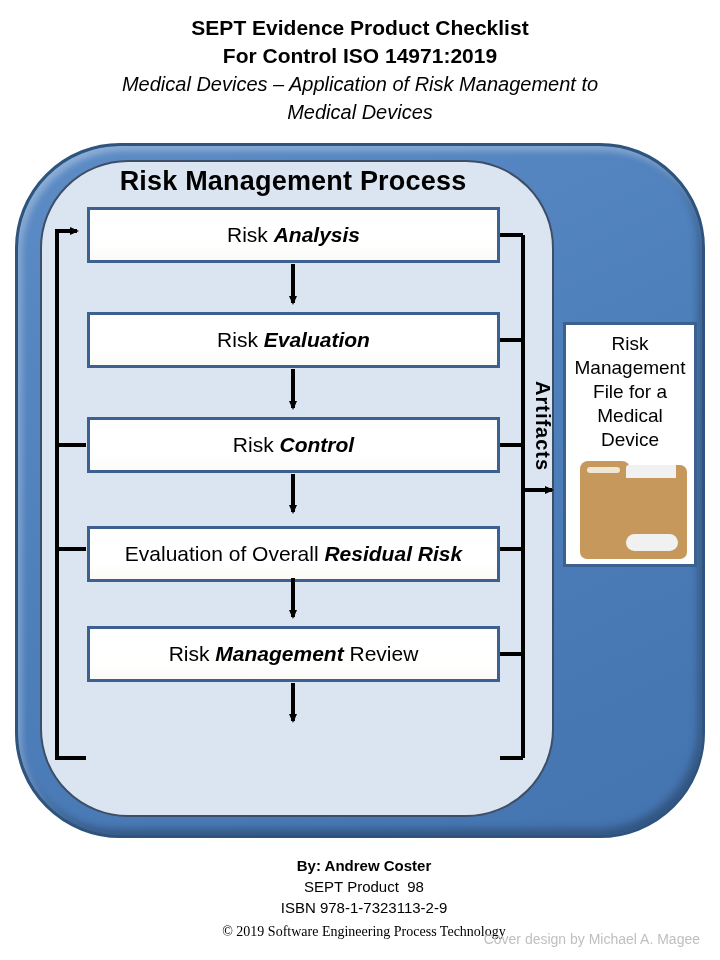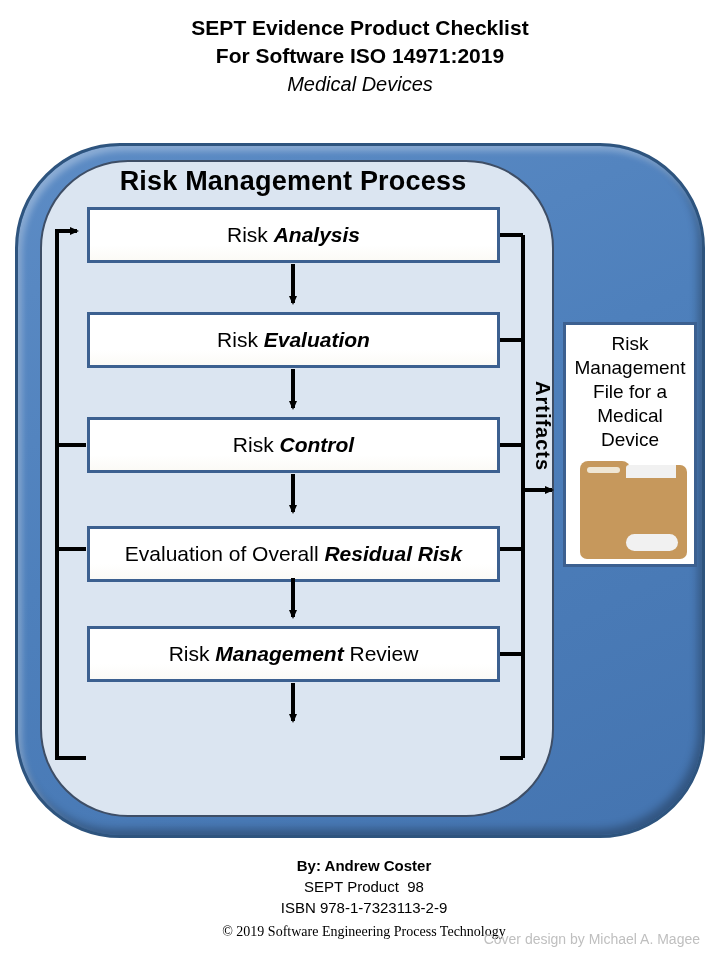--- a/index.html
+++ b/index.html
@@ -64,21 +64,22 @@
   .pre{white-space:pre;}
   .credit{position:absolute;right:20px;top:931px;font-size:14px;color:var(--credit_gray);}
 </style>
 </head>
 <body>
 
 <div class="page">
 
   <div class="header">
     <div class="t">SEPT Evidence Product Checklist</div>
-    <div class="t">For Software ISO 14971:2019</div>
+    <div class="t">For Control ISO 14971:2019</div>
+    <div class="s">Medical Devices – Application of Risk Management to</div>
     <div class="s">Medical Devices</div>
   </div>
 
   <div class="outer-rrect"></div>
   <div class="inner-rrect"></div>
 
   <div class="diagram-title">Risk Management Process</div>
 
   <div class="flow-box" style="top:207px"><span>Risk </span><span class="emph">Analysis</span><span></span></div>
   <div class="flow-box" style="top:312px"><span>Risk </span><span class="emph">Evaluation</span><span></span></div>

